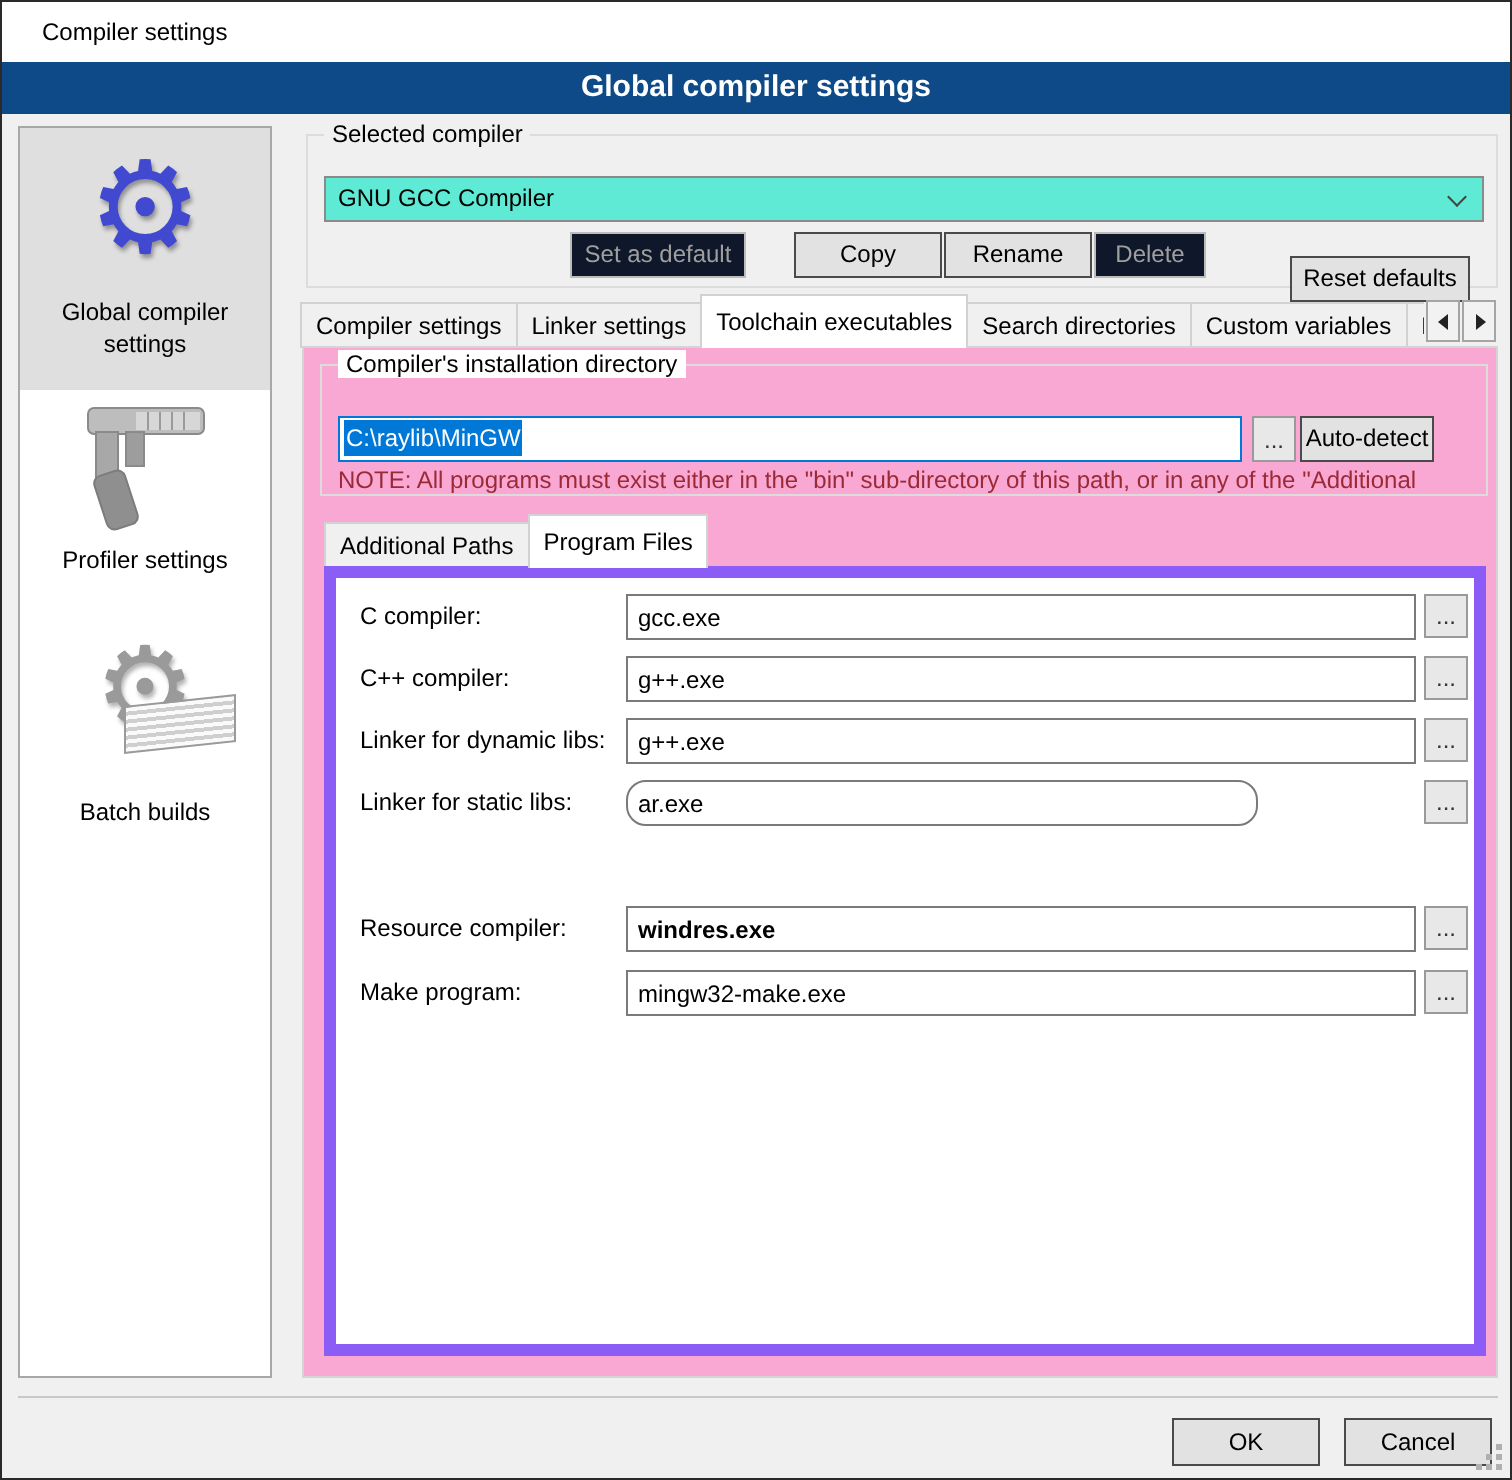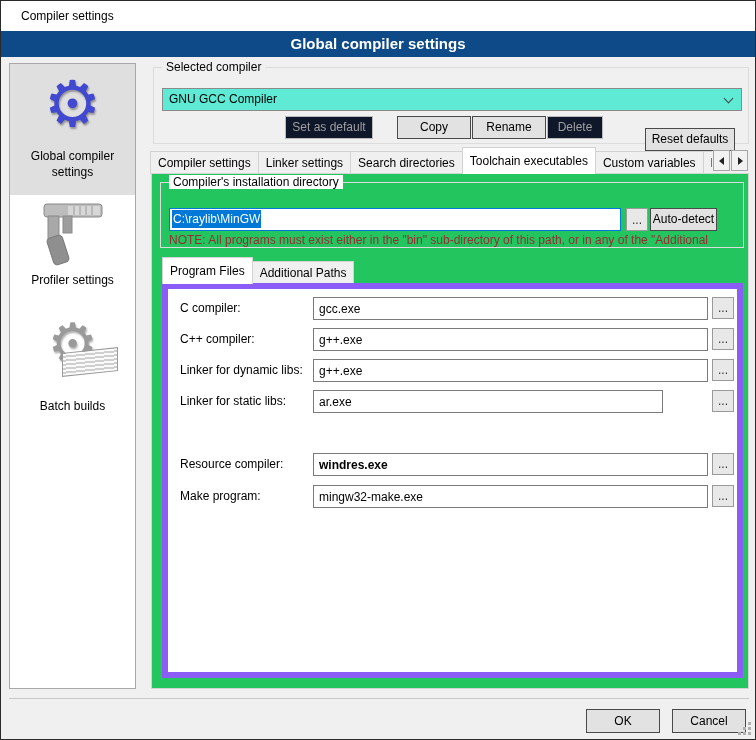--- a/index.html
+++ b/index.html
@@ -41,21 +41,21 @@
 
   
   .tabs{position:absolute;left:149px;top:146px;width:562px;height:27px;display:flex;align-items:flex-end;overflow:hidden;}
   .tab{flex:0 0 auto;height:23px;line-height:22px;padding:0 7px;background:#f0f0f0;border:1px solid #d2d2d2;margin-right:-1px;white-space:nowrap;}
   .tab.active{height:27px;line-height:26px;background:#ffffff;border-bottom:none;z-index:3;position:relative;}
   .tab-scroll{position:absolute;top:149px;width:17px;height:21px;background:#f2f2f2;border:1px solid #a5a5a5;}
   .tri-l{position:absolute;left:5px;top:6px;width:0;height:0;border-top:4px solid transparent;border-bottom:4px solid transparent;border-right:5px solid #222;}
   .tri-r{position:absolute;left:6px;top:6px;width:0;height:0;border-top:4px solid transparent;border-bottom:4px solid transparent;border-left:5px solid #222;}
 
   
-  .panel{position:absolute;left:150px;top:172px;width:598px;height:516px;background:#22c55e;border:1px solid #d4d4d4;z-index:2;}
+  .panel{position:absolute;left:150px;top:172px;width:598px;height:516px;background:#f9a8d4;border:1px solid #d4d4d4;z-index:2;}
 
   
   .path-input{position:absolute;height:23px;background:#ffffff;border:1px solid #0078d7;line-height:21px;padding-left:2px;overflow:hidden;white-space:nowrap;}
   .sel-text{background:#0078d7;color:#ffffff;padding:2px 1px;}
   .note{position:absolute;color:#9c2a35;font-size:12px;white-space:nowrap;overflow:hidden;}
 
   
   .subtabs{position:absolute;left:10px;top:84px;height:26px;display:flex;align-items:flex-end;}
   .subpage{position:absolute;left:10px;top:109px;width:581px;height:395px;background:#ffffff;border:6px solid #8b5cf6;}
 
@@ -121,22 +121,22 @@
     <button class="btn disabled" style="left:131px;top:48px;width:88px">Set as default</button>
     <button class="btn" style="left:243px;top:48px;width:74px">Copy</button>
     <button class="btn" style="left:318px;top:48px;width:74px">Rename</button>
     <button class="btn disabled" style="left:393px;top:48px;width:56px">Delete</button>
     <button class="btn" style="left:491px;top:60px;width:90px">Reset defaults</button>
   </div>
 
   <div class="tabs">
     <div class="tab">Compiler settings</div>
     <div class="tab">Linker settings</div>
+    <div class="tab active">Toolchain executables</div>
     <div class="tab">Search directories</div>
-    <div class="tab active">Toolchain executables</div>
     <div class="tab">Custom variables</div>
     <div class="tab">Builc</div>
   </div>
   <span class="tab-scroll" style="left:712px">
       <span class="tri-l"></span>
     </span>
   <span class="tab-scroll" style="left:730px">
       <span class="tri-r"></span>
     </span>
 
@@ -146,22 +146,22 @@
       <span class="g-label on-white">Compiler's installation directory</span>
       <div class="path-input" style="left:8px;top:25px;width:452px">
         <span class="sel-text">C:\raylib\MinGW</span>
       </div>
       <button class="dots" style="left:465px;top:25px;height:23px">...</button>
       <button class="btn" style="left:489px;top:25px;width:67px">Auto-detect</button>
       <div class="note" style="left:8px;top:50px;width:572px">NOTE: All programs must exist either in the "bin" sub-directory of this path, or in any of the "Additional</div>
     </div>
 
     <div class="subtabs">
+      <div class="tab">Additional Paths</div>
       <div class="tab active">Program Files</div>
-      <div class="tab">Additional Paths</div>
     </div>
 
     <div class="subpage">
 
       <div class="frow" style="top:8px">
         <span class="flabel">C compiler:</span>
         <input class="tinput" style="left: 145px; width: 395px;" readonly="" value="gcc.exe">
         <button class="dots" style="left:544px;top:0">...</button>
       </div>
 
@@ -172,21 +172,21 @@
       </div>
 
       <div class="frow" style="top:70px">
         <span class="flabel">Linker for dynamic libs:</span>
         <input class="tinput" style="left: 145px; width: 395px;" readonly="" value="g++.exe">
         <button class="dots" style="left:544px;top:0">...</button>
       </div>
 
       <div class="frow" style="top:101px">
         <span class="flabel">Linker for static libs:</span>
-        <input class="tinput" style="left: 145px; width: 350px;" readonly="" value="ar.exe">
+        <input class="tinput" style="left: 145px; width: 316px; border-radius: 10px;" readonly="" value="ar.exe">
         <button class="dots" style="left:544px;top:0">...</button>
       </div>
 
 
       <div class="frow" style="top:164px">
         <span class="flabel">Resource compiler:</span>
         <input class="tinput" style="left: 145px; width: 395px; font-weight: bold;" readonly="" value="windres.exe">
         <button class="dots" style="left:544px;top:0">...</button>
       </div>
 

